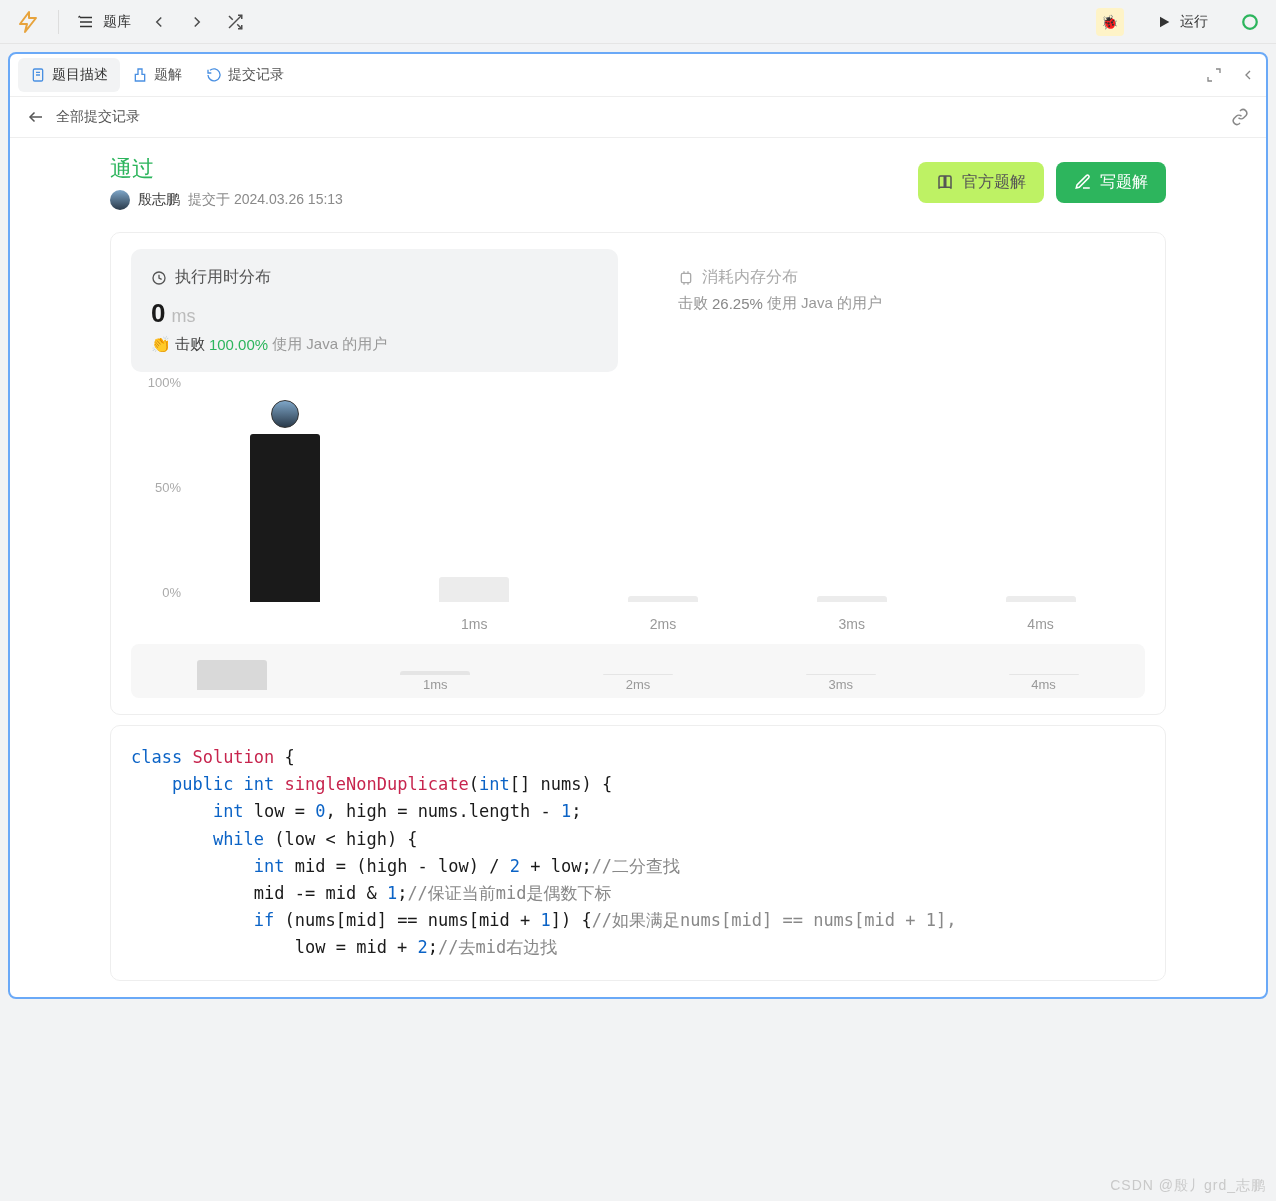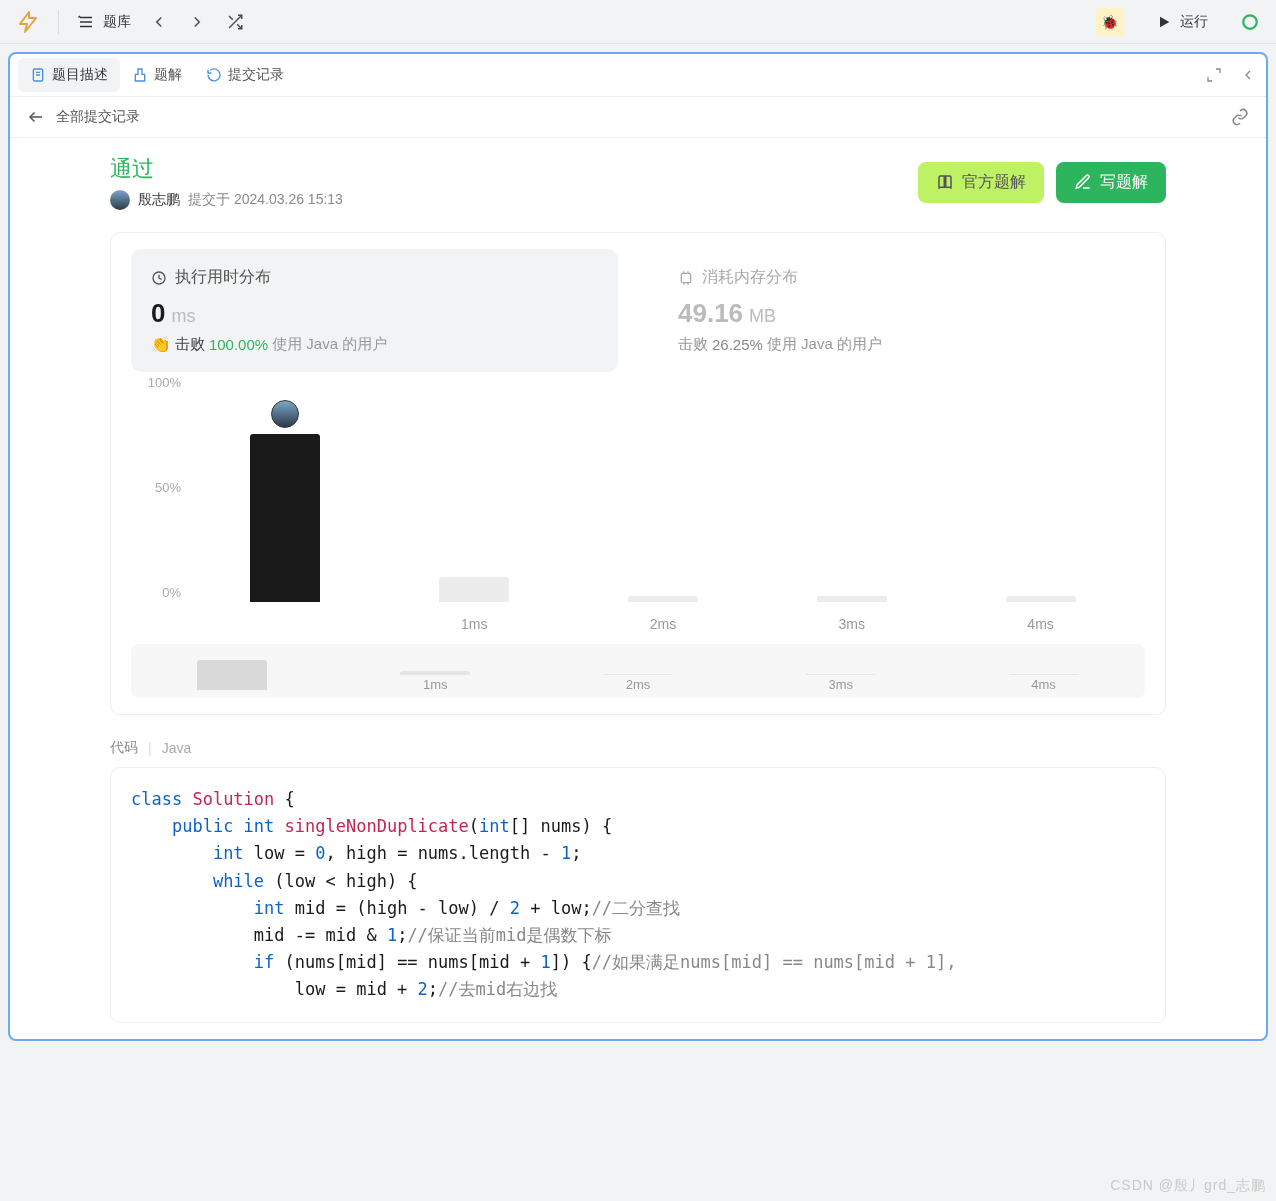--- a/index.html
+++ b/index.html
@@ -222,24 +222,20 @@
           <div class="stat-title" style="color:#aaa;">
             <svg width="16" height="16" viewBox="0 0 24 24" fill="none" stroke="#aaa" stroke-width="2">
                 <rect x="5" y="5" width="14" height="14" rx="2"></rect>
                 <line x1="9" y1="2" x2="9" y2="5"></line>
                 <line x1="15" y1="2" x2="15" y2="5"></line>
                 <line x1="9" y1="19" x2="9" y2="22"></line>
                 <line x1="15" y1="19" x2="15" y2="22"></line>
               </svg>
             <span>消耗内存分布</span>
           </div>
-          <div class="stat-val dim">
-              <span>49.16</span>
-              <span class="unit">MB</span>
-            </div>
           <div class="stat-sub">
             <span>击败</span>
             <span style="color:#888;font-weight:400;">26.25%</span>
             <span>使用 Java 的用户</span>
           </div>
         </div>
       </div>
 
       <div class="chart">
         <div id="yticks">
@@ -291,25 +287,20 @@
             <div class="mbar" style="height: 1.2px;"></div>
             <div class="mlab">3ms</div>
           </div>
           <div class="mcol">
             <div class="mbar" style="height: 1.2px;"></div>
             <div class="mlab">4ms</div>
           </div>
         </div>
     </div>
 
-    <div class="code-hdr">
-      <span style="color:#888;">代码</span>
-      <span style="color:#ddd;">|</span>
-      <span>Java</span>
-    </div>
     <div class="code-card">
       <pre id="code"><span class="kw">class </span><span class="cls">Solution</span><span> {</span>
 <span>    </span><span class="kw">public </span><span class="kw">int </span><span class="fn">singleNonDuplicate</span><span>(</span><span class="kw">int</span><span>[]</span><span> nums) {</span>
 <span>        </span><span class="kw">int</span><span> low = </span><span class="num">0</span><span>, high = nums.length - </span><span class="num">1</span><span>;</span>
 <span>        </span><span class="kw">while</span><span> (low &lt; high) {</span>
 <span>            </span><span class="kw">int</span><span> mid = (high - low) / </span><span class="num">2</span><span> + low;</span><span class="com">//二分查找</span>
 <span>            mid -= mid &amp; </span><span class="num">1</span><span>;</span><span class="com">//保证当前mid是偶数下标</span>
 <span>            </span><span class="kw">if</span><span> (nums[mid] == nums[mid + </span><span class="num">1</span><span>]) {</span><span class="com">//如果满足nums[mid] == nums[mid + 1],</span>
 <span>                low = mid + </span><span class="num">2</span><span>;</span><span class="com">//去mid右边找</span>
 </pre>

